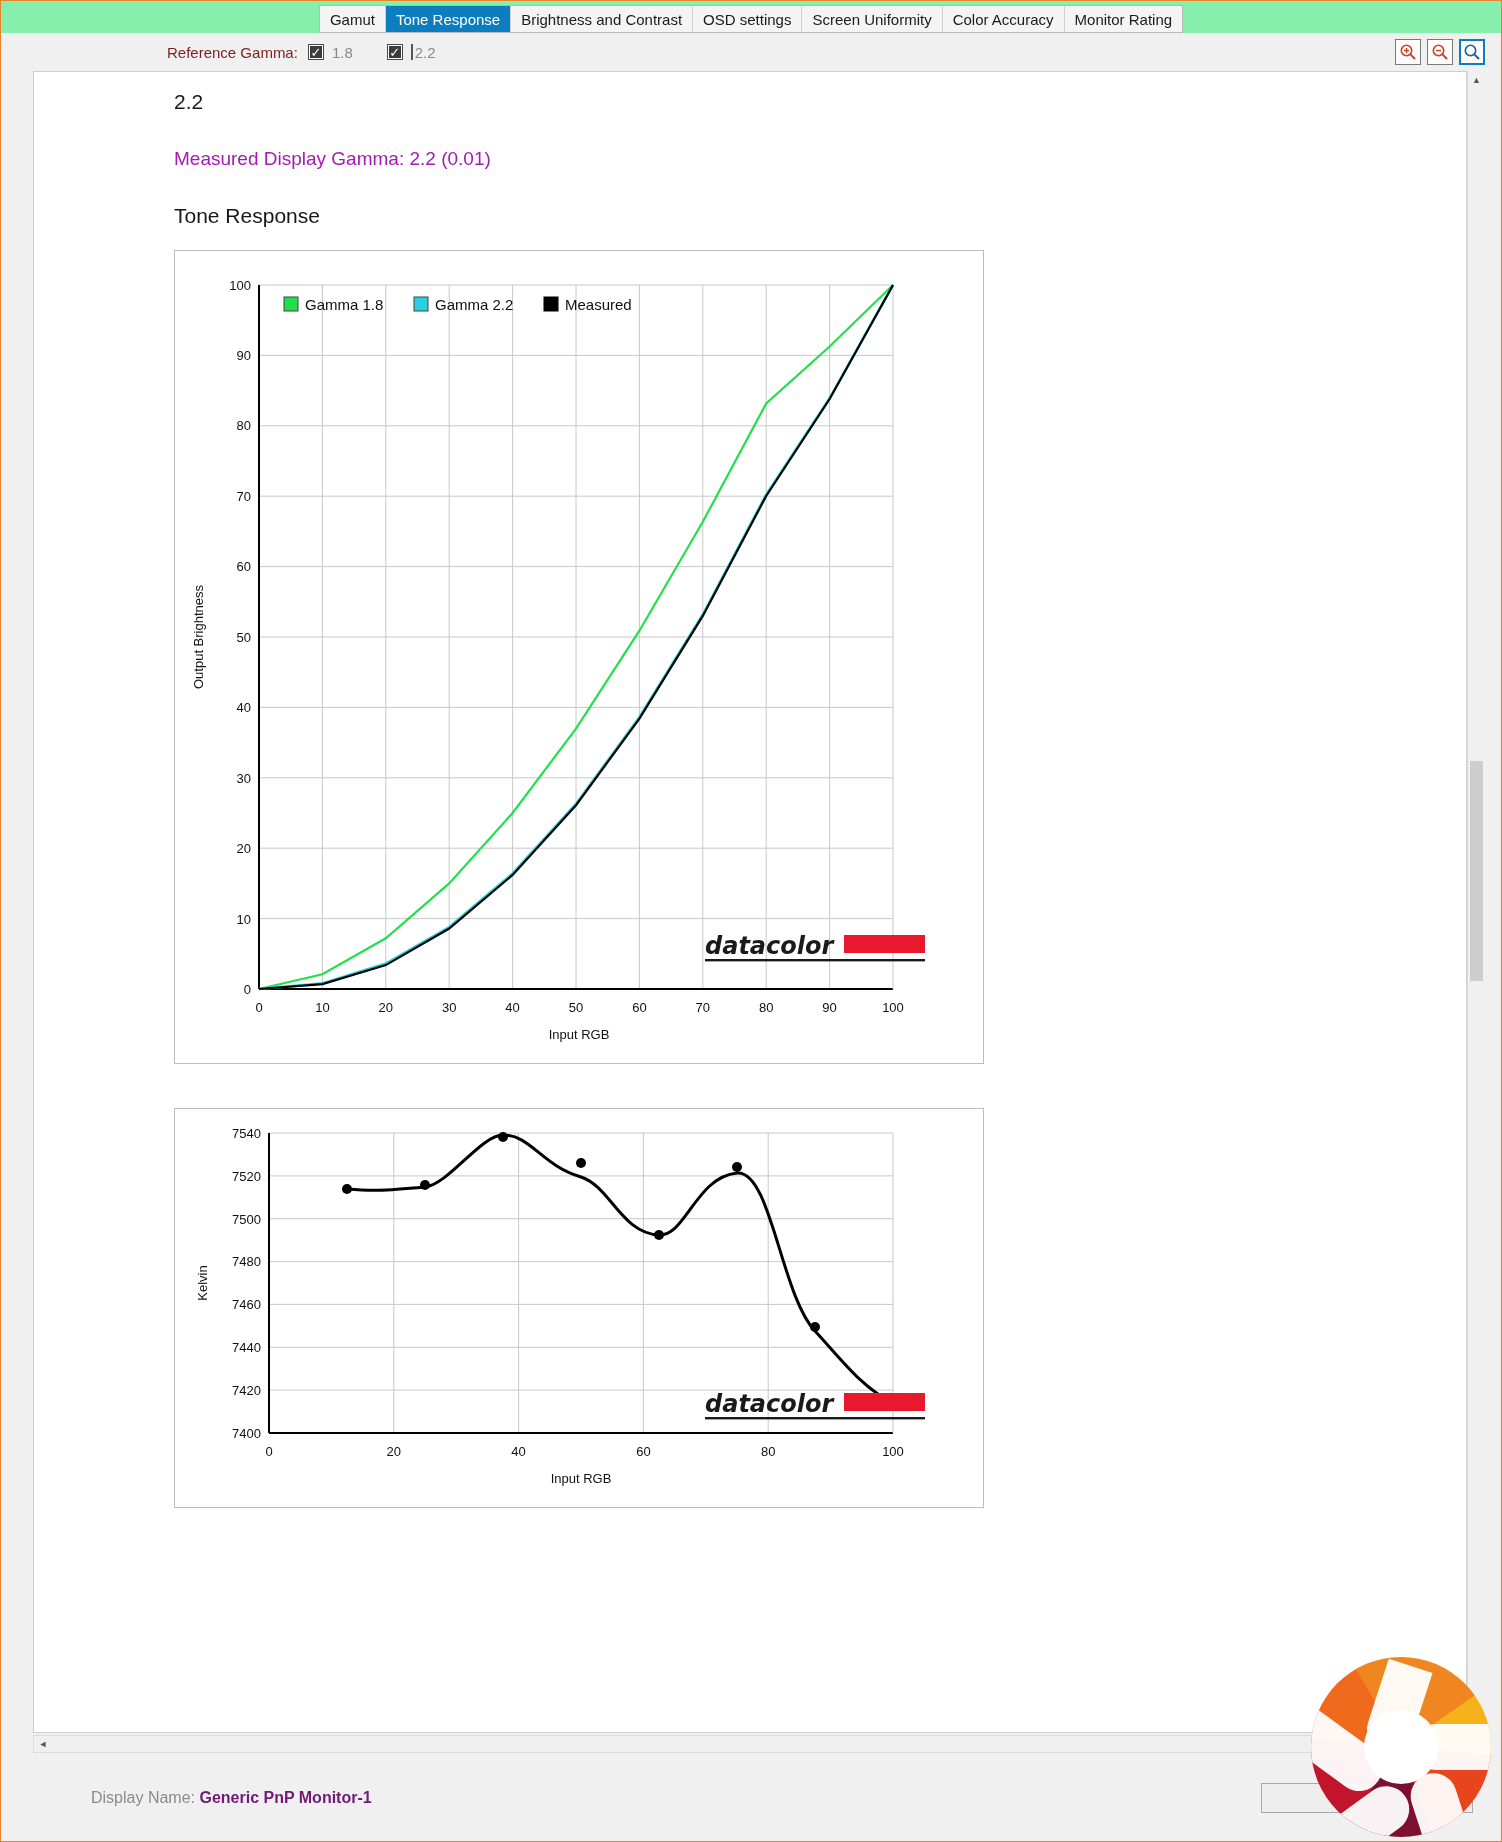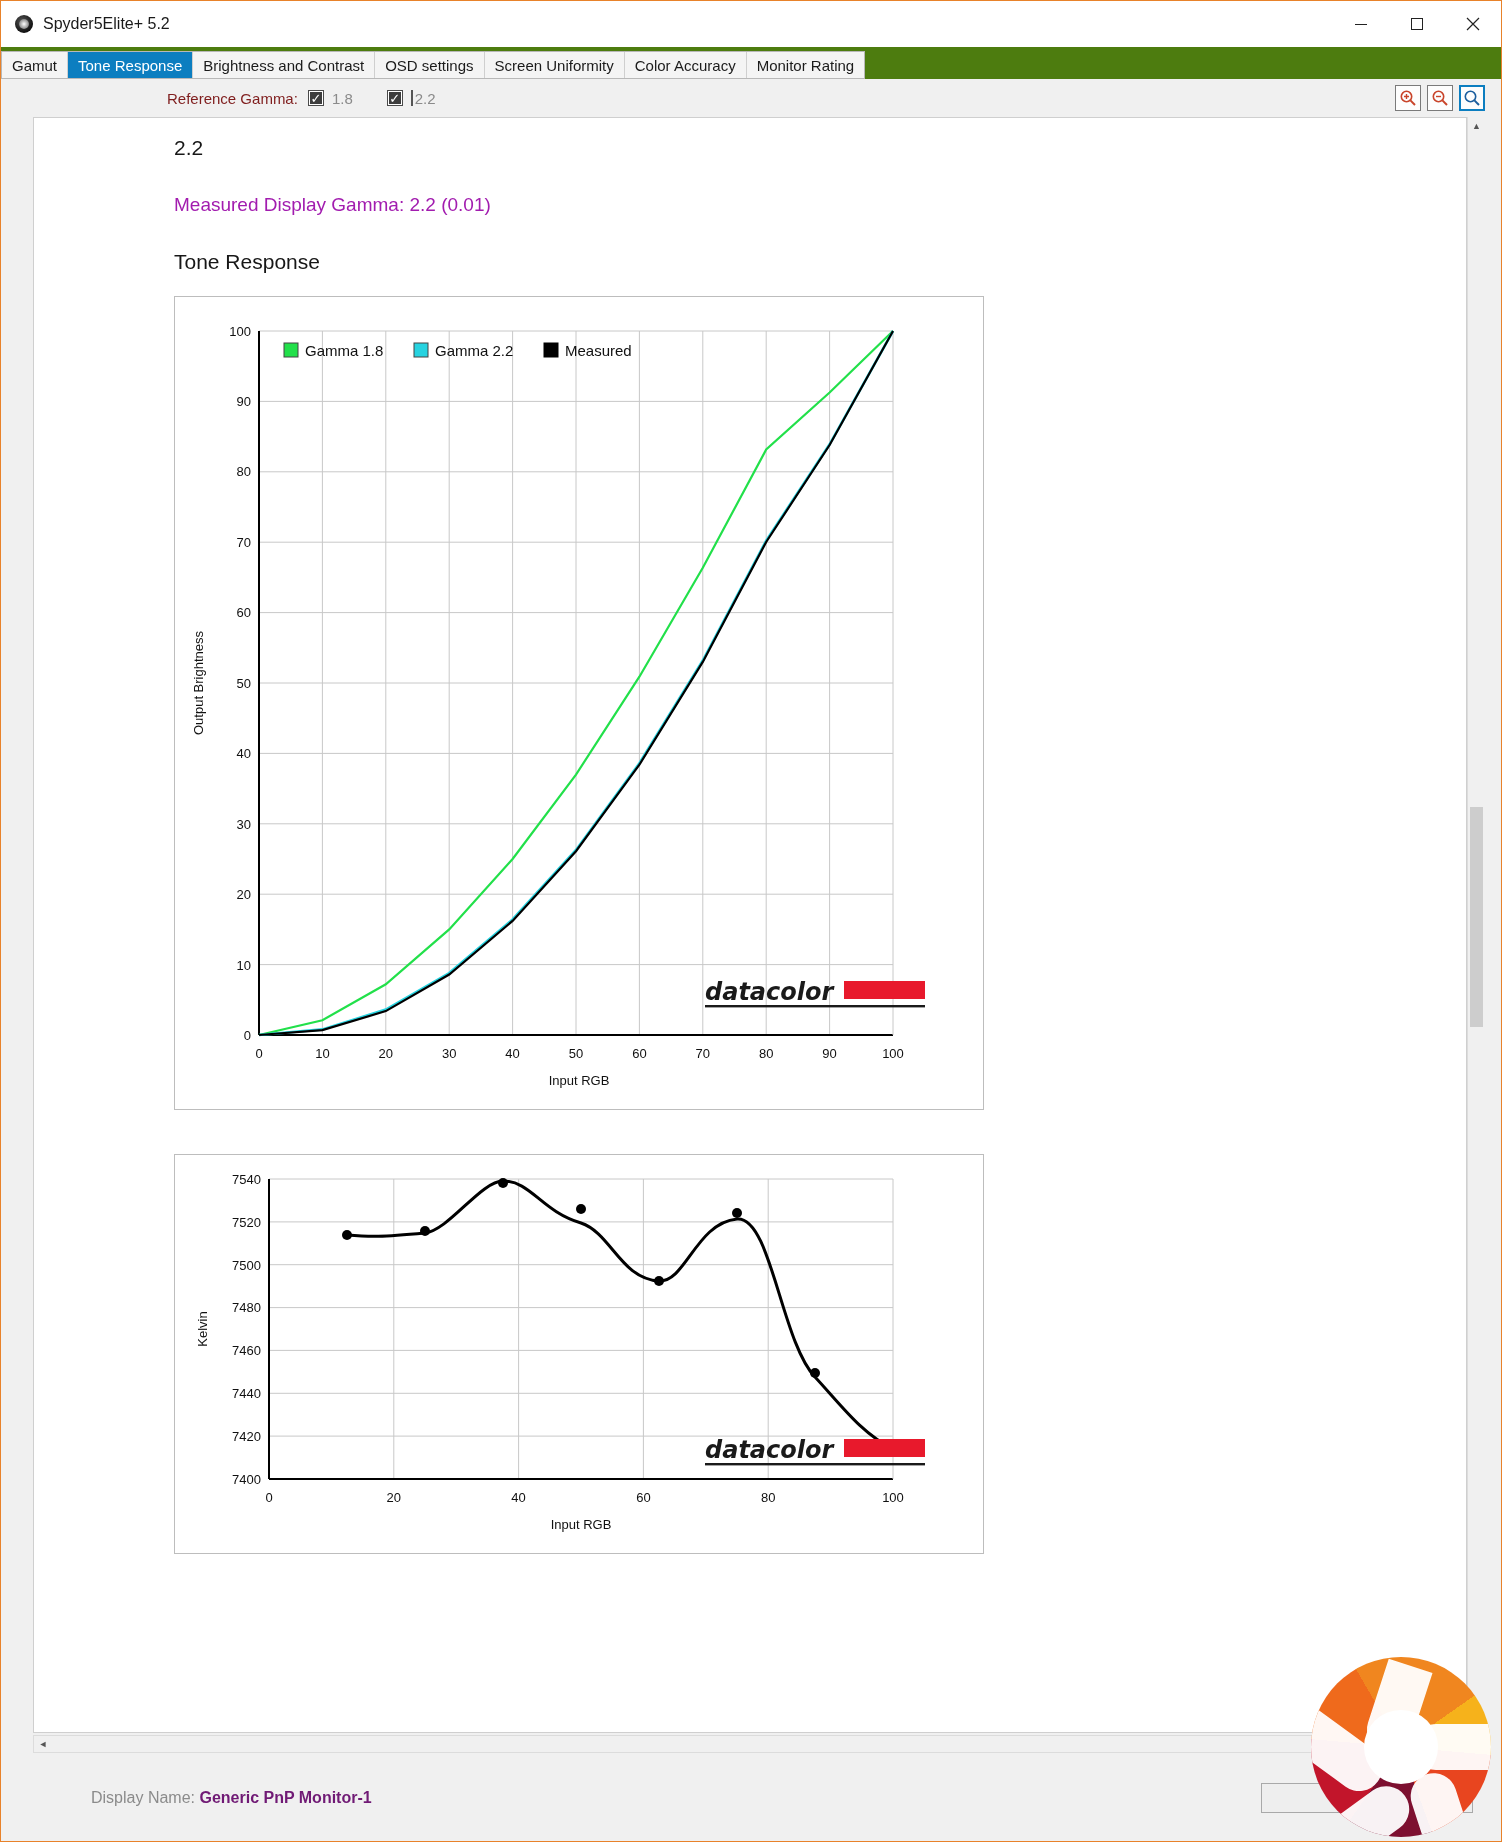--- a/index.html
+++ b/index.html
@@ -57,23 +57,23 @@
     width: 56px; height: 46px;
     display: flex; align-items: center; justify-content: center;
     font-size: 15px; color: #222;
     font-family: "DejaVu Sans", sans-serif;
   }
   .win-btn svg { display:block; }
 
   
   .tabstrip {
     height: 32px;
-    background: #4d7c0f;
-    display: flex;
-    justify-content: flex-start;
+    background: #86efac;
+    display: flex;
+    justify-content: center;
     align-items: flex-end;
     flex: 0 0 auto;
     position: relative;
   }
   .tabs-inner {
     display: flex;
     align-items: stretch;
     height: 28px;
     border: 1px solid #b8b8b8;
     background: #f4f4f4;
@@ -307,41 +307,20 @@
     font-size: 15px;
     fill: #111;
     font-family: "Liberation Sans", sans-serif;
   }
 </style>
 </head>
 <body>
 
 <div class="window">
 
-  <div class="titlebar">
-    <div class="app-icon"></div>
-    <div class="title-text">Spyder5Elite+ 5.2</div>
-    <div class="win-buttons">
-      <div class="win-btn">
-        <svg width="14" height="14" viewBox="0 0 14 14">
-            <rect x="1" y="7" width="12" height="1" fill="#222"></rect>
-          </svg>
-      </div>
-      <div class="win-btn">
-        <svg width="14" height="14" viewBox="0 0 14 14">
-            <rect x="1.5" y="1.5" width="11" height="11" fill="none" stroke="#222" stroke-width="1"></rect>
-          </svg>
-      </div>
-      <div class="win-btn close">
-        <svg width="14" height="14" viewBox="0 0 14 14">
-            <path d="M1 1 L13 13 M13 1 L1 13" stroke="#222" stroke-width="1.2" fill="none"></path>
-          </svg>
-      </div>
-    </div>
-  </div>
 
   <div class="tabstrip">
     <div class="tabs-inner">
       <div class="tab">Gamut</div>
       <div class="tab selected">Tone Response</div>
       <div class="tab">Brightness and Contrast</div>
       <div class="tab">OSD settings</div>
       <div class="tab">Screen Uniformity</div>
       <div class="tab">Color Accuracy</div>
       <div class="tab">Monitor Rating</div>

